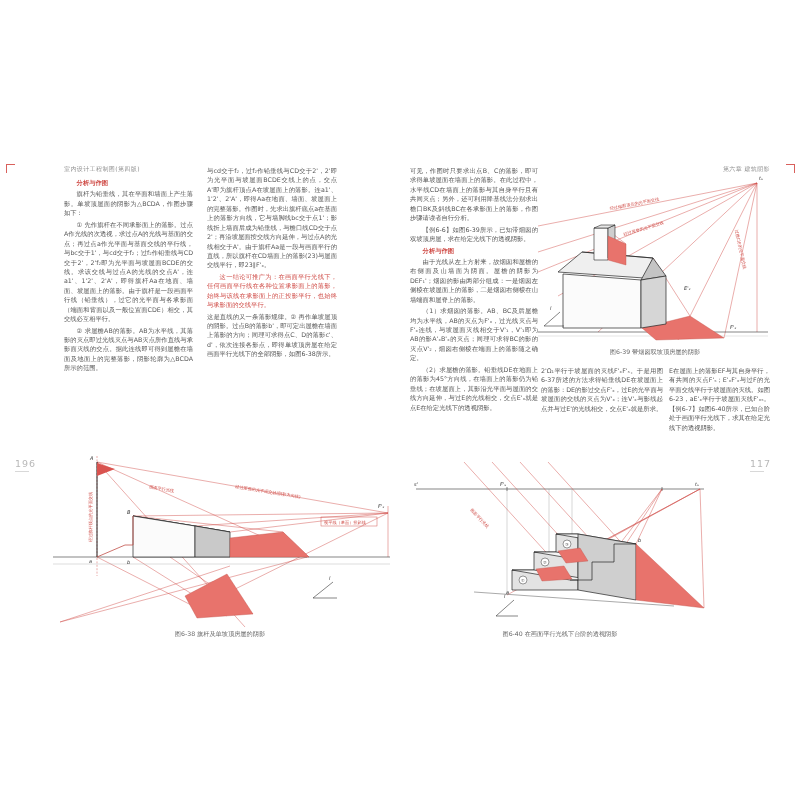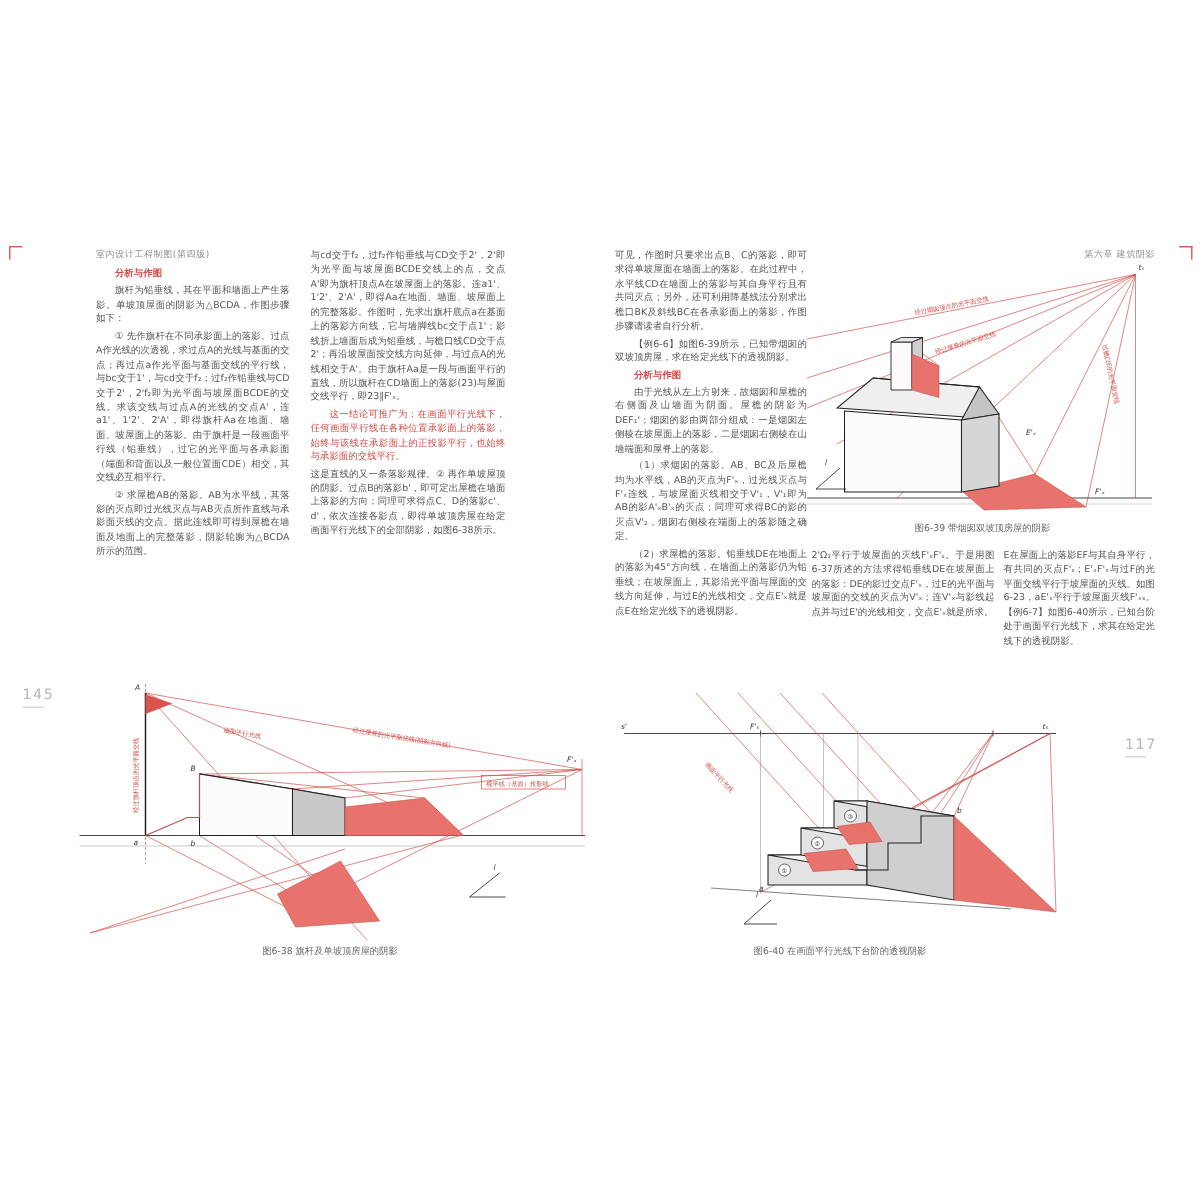--- a/index.html
+++ b/index.html
@@ -29,24 +29,24 @@
 
 <div class="sheet">
 
   <div class="cropmark left abs" style="left:6px;top:164px;"></div>
   <div class="cropmark right abs" style="left:786px;top:164px;"></div>
 
   <div class="runhead abs" style="left:64px;top:165px;">室内设计工程制图(第四版)</div>
   <div class="runhead abs" style="left:600px;top:165px;width:170px;text-align:right;">第六章 建筑阴影</div>
 
   <div class="pagenum abs" style="left:15px;top:458px;">
-    <span>145</span>
+    <span>196</span>
     <div class="rule"></div>
   </div>
-  <div class="pagenum abs" style="left:750px;top:458px;margin-top:33px;">
+  <div class="pagenum abs" style="left:750px;top:458px;">
     <span>117</span>
     <div class="rule"></div>
   </div>
 
   <div class="col abs" style="left:64px;top:178px;width:129px;height:277px;" id="colA">
     <p class="subhead">分析与作图</p>
     <p>旗杆为铅垂线，其在平面和墙面上产生落影。单坡顶屋面的阴影为△BCDA，作图步骤如下：</p>
     <p>① 先作旗杆在不同承影面上的落影。过点A作光线的次透视，求过点A的光线与基面的交点；再过点a作光平面与基面交线的平行线，与bc交于1'，与cd交于f₂；过f₂作铅垂线与CD交于2'，2'f₂即为光平面与坡屋面BCDE的交线。求该交线与过点A的光线的交点A'，连a1'、1'2'、2'A'，即得旗杆Aa在地面、墙面、坡屋面上的落影。由于旗杆是一段画面平行线（铅垂线），过它的光平面与各承影面（端面和背面以及一般位置面CDE）相交，其交线必互相平行。</p>
     <p>② 求屋檐AB的落影。AB为水平线，其落影的灭点即过光线灭点与AB灭点所作直线与承影面灭线的交点。据此连线即可得到屋檐在墙面及地面上的完整落影，阴影轮廓为△BCDA所示的范围。</p>
   </div>

